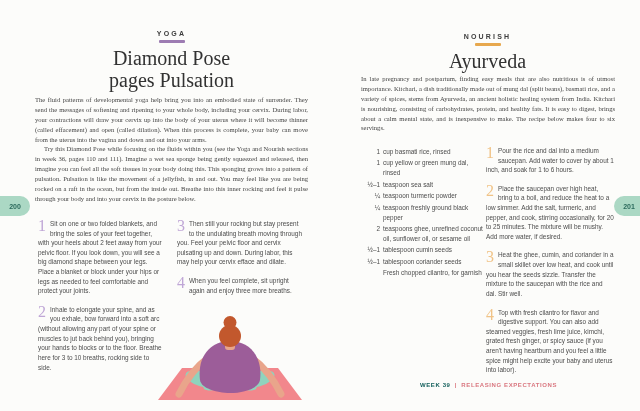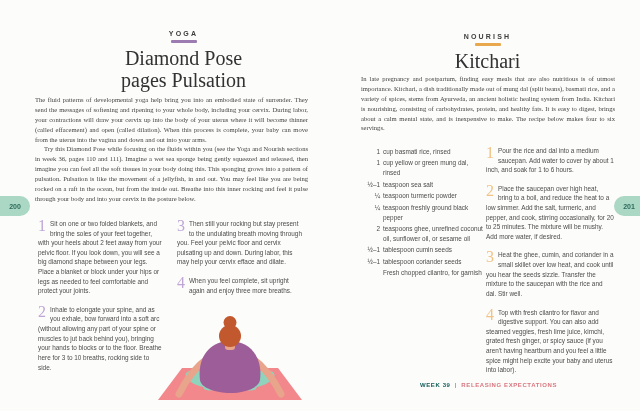--- a/index.html
+++ b/index.html
@@ -5,21 +5,21 @@
   html,body { margin:0; padding:0; background:#e9e9e7; }
   .canvas {
     position:relative; width:640px; height:411px; margin:0 auto;
     background:#fcfcfa; overflow:hidden;
     font-family:"Liberation Sans", sans-serif;
     -webkit-font-smoothing:antialiased;
   }
 
   
   .page-header { position:absolute; text-align:center; }
-  .header-left  { left:47px;  top:30px; width:273px; }
+  .header-left  { left:35px;  top:30px; width:273px; }
   .header-right { left:361px; top:33px; width:253px; }
   .eyebrow { font-size:7px; font-weight:bold; letter-spacing:2.2px; color:#3c3c3c; }
   .rule { height:2.5px; width:26px; margin:3px auto 4px; border-radius:1px; }
   .rule-purple { background:#9d7cb2; }
   .rule-gold   { background:#e7a84e; }
   .title {
     font-family:"Liberation Serif", serif;
     font-size:20px; line-height:1.12; color:#323232; font-weight:normal;
   }
 
@@ -128,21 +128,21 @@
     <path d="M102 50 C116 60, 125 74, 131 86" fill="none" stroke-width="7" stroke-linecap="round" stroke="#e9a58b"></path>
     <path d="M50 72 C47 48, 61 33, 80 33 C99 33, 113 48, 110 72 C109 80, 94 85, 80 85 C66 85, 51 80, 50 72 Z" fill="#9c5d99"></path>
     <rect x="75" y="34" width="10" height="8" rx="3" fill="#e9a58b"></rect>
     <circle cx="80" cy="28" r="11" fill="#c2582d"></circle>
     <circle cx="80" cy="14.5" r="6.5" fill="#c2582d"></circle>
   </svg>
 
   <div class="page-header header-right">
     <div class="eyebrow">NOURISH</div>
     <div class="rule rule-gold"></div>
-    <div class="title">Kitchari</div>
+    <div class="title">Ayurveda</div>
   </div>
 
   <div class="intro intro-right">
     <p>In late pregnancy and postpartum, finding easy meals that are also nutritious is of utmost importance. Kitchari, a dish traditionally made out of mung dal (split beans), basmati rice, and a variety of spices, stems from Ayurveda, an ancient holistic healing system from India. Kitchari is nourishing, consisting of carbohydrates, protein, and healthy fats. It is easy to digest, brings about a calm mental state, and is inexpensive to make. The recipe below makes four to six servings.</p>
   </div>
 
   <div class="ingredients">
 
       <div class="ing-row">
         <span class="ing-qty">1</span>

